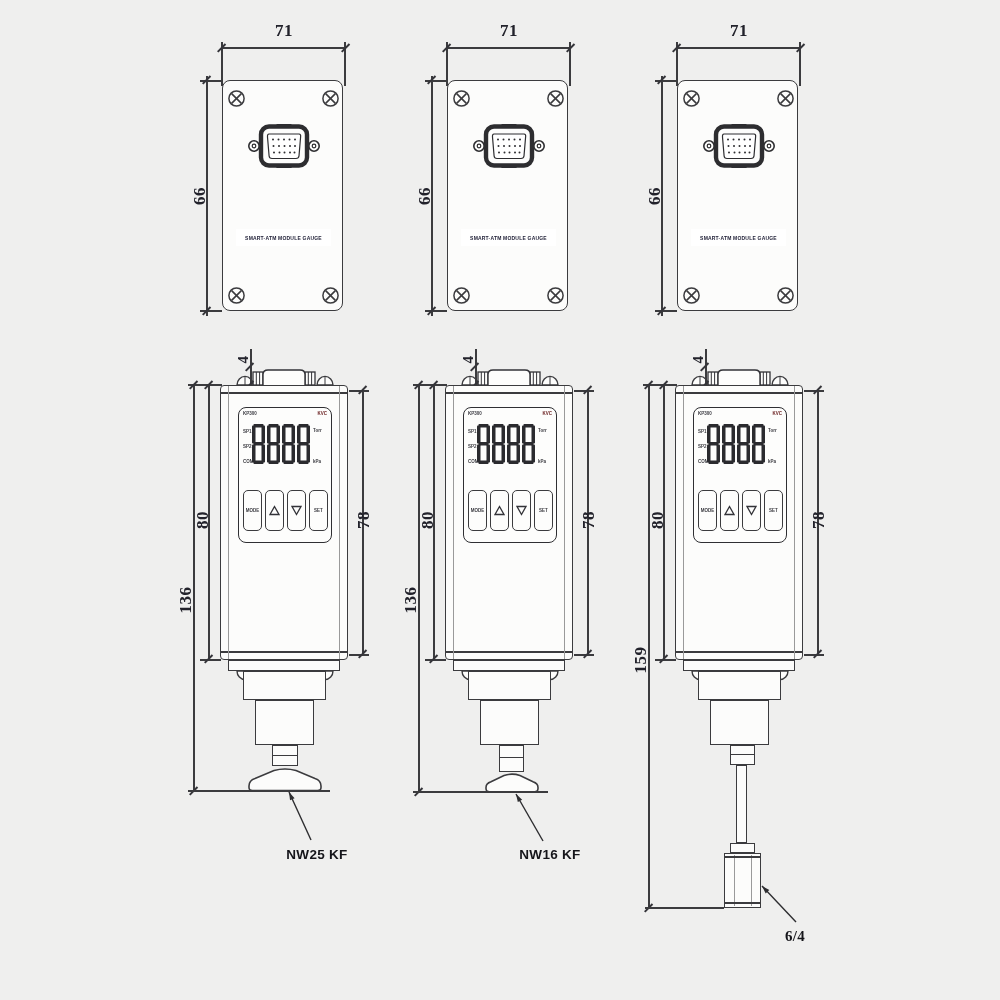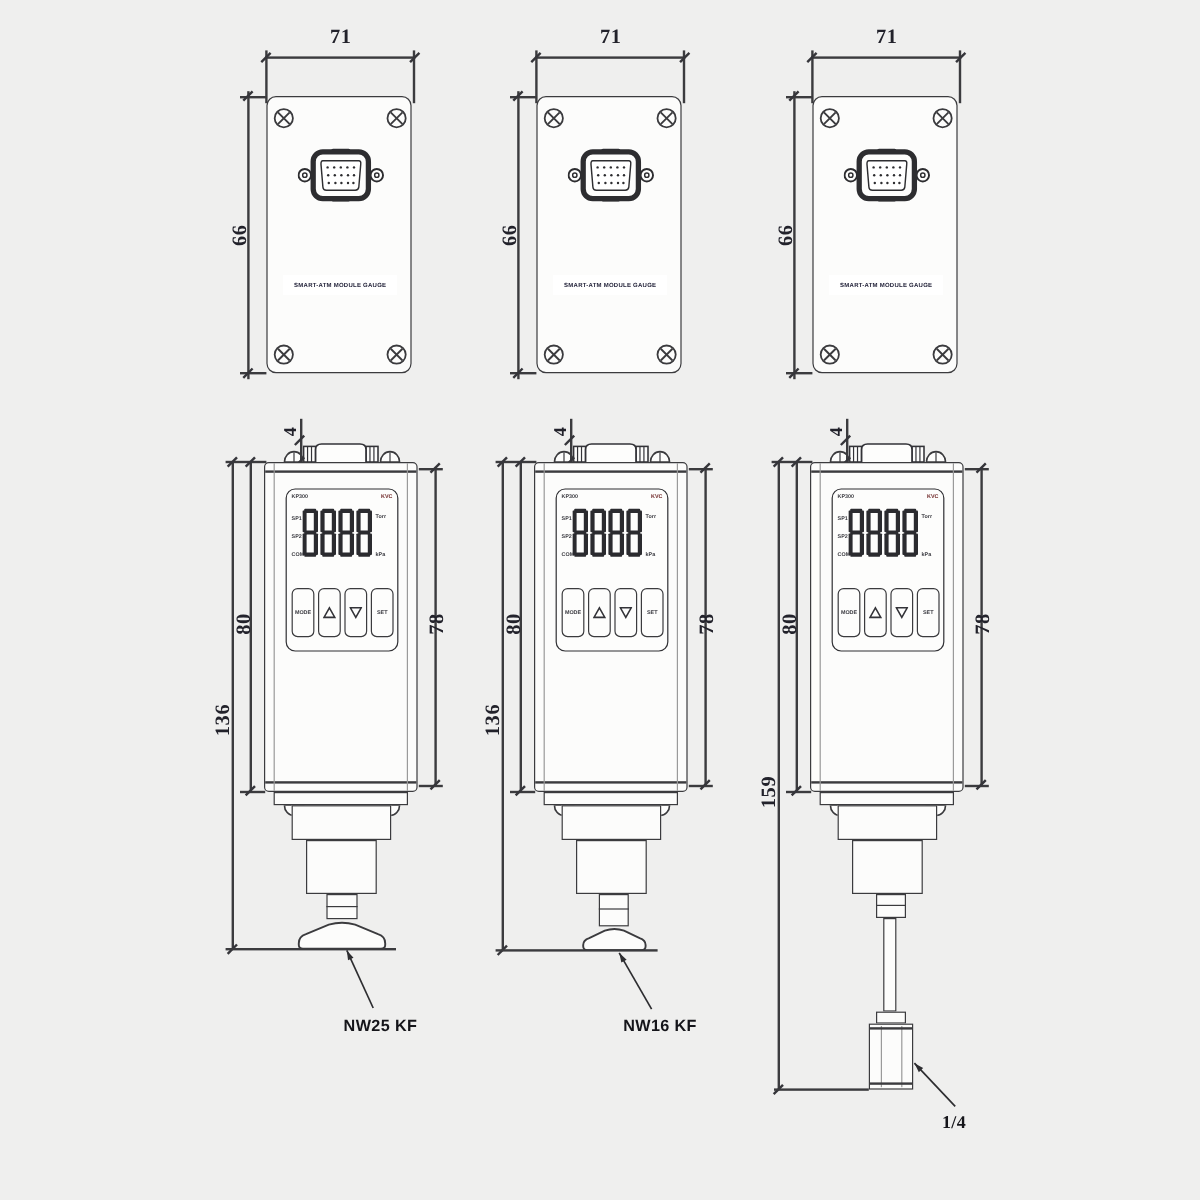--- a/index.html
+++ b/index.html
@@ -480,16 +480,16 @@
     <div class="outline" style="left:89px;top:853px;width:37px;height:55px"></div>
     <div class="vl abs thin" style="left:99px;top:855px;height:51px"></div>
     <div class="vl abs thin" style="left:116px;top:855px;height:51px"></div>
     <div class="hl abs" style="left:90px;top:856px;width:35px;height:2.4px"></div>
     <div class="hl abs" style="left:90px;top:902px;width:35px;height:2.4px"></div>
     <div class="hl abs" style="left:10px;top:907px;width:79px"></div>
     <svg class="abs" style="left:123px;top:884px" width="44" height="44">
       <line x1="4" y1="2" x2="38" y2="38" stroke="#2d2d30" stroke-width="1.4"></line>
       <polygon points="4,2 7.7,9.5 11.3,6.1" fill="#2d2d30"></polygon>
     </svg>
-    <div class="fitlab" style="left:138px;top:928px;width:44px;font-family:'Liberation Serif',serif;font-size:15px">1/4</div>
+    <div class="fitlab" style="left:138px;top:928px;width:44px;font-family:'Liberation Serif',serif;font-size:15px">6/4</div>
   </div>
 
 </div>
 
 </body></html>

